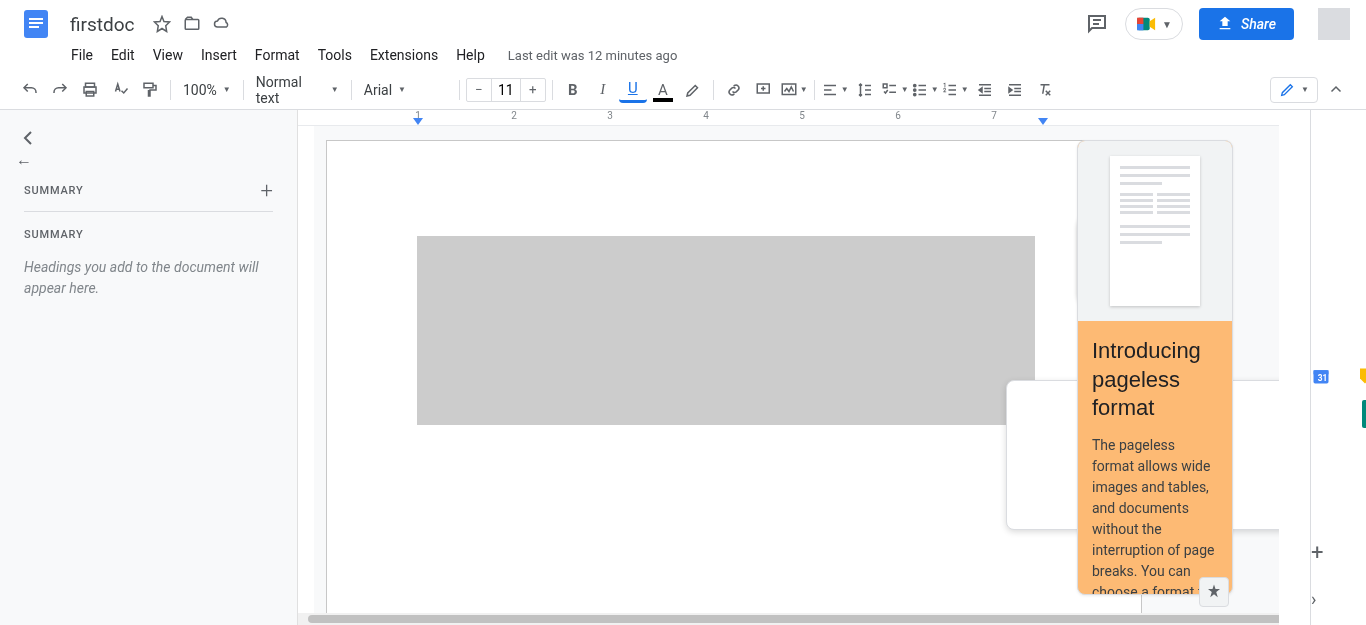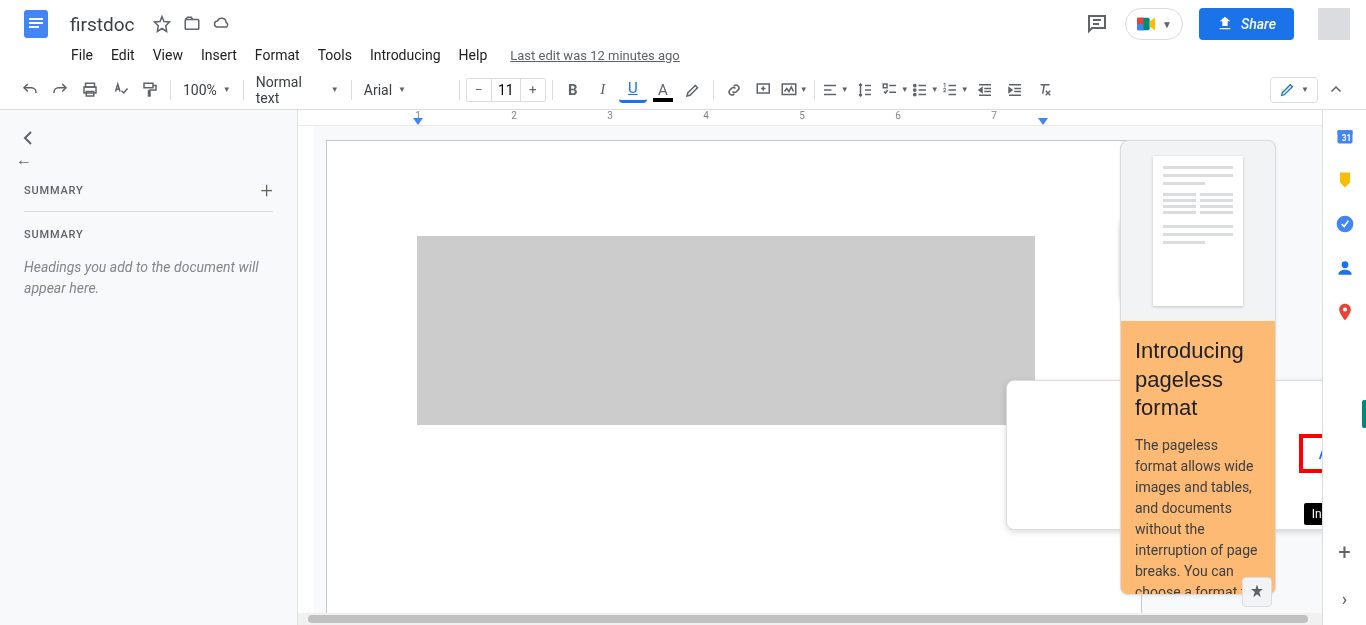--- a/index.html
+++ b/index.html
@@ -14,21 +14,21 @@
     .title-icons .ic { width: 18px; height: 18px; color: #5f6368; display:flex; align-items:center; justify-content:center;}
     .header-right { margin-left: auto; display: flex; align-items: center; gap: 16px; }
     .comment-history-icon { width: 24px; height: 24px; color: #5f6368; }
     .meet-btn { display: flex; align-items: center; gap: 4px; padding: 6px 10px; border-radius: 20px; border:1px solid #dadce0; }
     .share-btn { background: #1a73e8; color: #fff; display: flex; align-items: center; gap: 8px; padding: 8px 18px; border-radius: 4px; font-size: 14px; font-weight: 500; font-style: italic; }
     .avatar-placeholder { width: 32px; height: 32px; background: #dadce0; margin-left: 8px;}
 
     
     .header-2 { display: flex; align-items: center; padding: 0 16px 0 64px; height: 30px; gap: 4px; }
     .menu-item { font-size: 14px; color: #202124; padding: 4px 7px; border-radius: 4px; cursor: pointer; }
-    .last-edit { font-size: 13px; color: #5f6368; text-decoration: underline; margin-left: 12px; cursor:pointer;}
+    .last-edit { font-size: 13px; color: #5f6368; margin-left: 12px; cursor:pointer;}
 
     
     .toolbar { display: flex; align-items: center; padding: 4px 16px; height: 40px; border-bottom: 1px solid #dadce0; gap: 2px; }
     .tb-btn { width: 28px; height: 28px; display: flex; align-items: center; justify-content: center; color: #5f6368; border-radius: 4px; cursor:pointer;}
     .tb-sep { width: 1px; height: 20px; background: #dadce0; margin: 0 4px; }
     .tb-dropdown { display: flex; align-items: center; padding: 4px 6px; font-size: 14px; color: #3c4043; gap: 6px; cursor:pointer;}
     .tb-dropdown .arr { font-size: 8px; color: #5f6368;}
     .font-size-box { display: flex; align-items: center; border: 1px solid #dadce0; border-radius: 2px; height: 24px;}
     .font-size-box button { width: 24px; height: 22px; border: none; background: none; color: #5f6368; cursor:pointer;}
     .font-size-box input { width: 30px; text-align: center; border: none; border-left:1px solid #dadce0; border-right:1px solid #dadce0; height: 22px; font-size:14px;}
@@ -80,21 +80,21 @@
     .mini-doc .mtable {display:flex; gap:4px; margin:8px 0;}
     .mini-doc .mcol {flex:1;}
     .mini-doc .mcol div {height:3px; background:#dadce0; margin-bottom:3px;}
     .info-card-body { padding:16px 14px; font-size:14px; color:#3c4043;}
     .info-card-title { font-size:22px; color:#202124; margin-bottom:12px; font-family:'Google Sans',sans-serif; line-height:1.3;}
     .info-card-text { line-height:1.5; font-size:14px;}
     
     .explore-btn { position:absolute; right:50px; bottom:18px; width:30px; height:30px; background:#f1f3f4; border:1px solid #dadce0; border-radius:4px; display:flex; align-items:center; justify-content:center; color:#5f6368;}
     
     
-    .side-panel { width: 44px; flex-shrink:0; border-left:1px solid #dadce0; display:flex; flex-direction:column; align-items:center; padding-top:16px; gap:24px; position:relative;}
+    .side-panel { width: 56px; flex-shrink:0; border-left:1px solid #dadce0; display:flex; align-items:center; padding-top:16px; gap:24px; position:relative;margin-left:31px;}
     .side-ic { width:20px; height:20px; border-radius:4px; display:flex; align-items:center; justify-content:center;}
     .side-plus { position:absolute; bottom:60px; font-size:22px; color:#5f6368;}
     .side-chev { position:absolute; bottom:16px; font-size:18px; color:#5f6368;}
     .side-accent { position:absolute; right:0; top:290px; width:4px; height:28px; background:#00897b; border-radius:2px 0 0 2px;}
     
     
     .h-scrollbar { position:absolute; left:0; bottom:0; right:0; height:12px; background:#f1f1f1;}
     .h-scrollbar .thumb { position:absolute; left:10px; top:2px; width:1000px; height:8px; background:#c1c1c1; border-radius:4px;}
     
     svg { display:block; }
@@ -157,21 +157,21 @@
   </div>
 </div>
 
 <div class="header-2">
   <span class="menu-item">File</span>
   <span class="menu-item">Edit</span>
   <span class="menu-item">View</span>
   <span class="menu-item">Insert</span>
   <span class="menu-item">Format</span>
   <span class="menu-item">Tools</span>
-  <span class="menu-item">Introducing</span>
+  <span class="menu-item">Extensions</span>
   <span class="menu-item">Help</span>
   <span class="last-edit">Last edit was 12 minutes ago</span>
 </div>
 
 <div class="toolbar">
   <div class="tb-btn">
       <svg width="18" height="18" viewBox="0 0 24 24" fill="none" stroke="#5f6368" stroke-width="2">
         <path d="M9 14L4 9l5-5"></path>
         <path d="M4 9h10a6 6 0 016 6v1"></path>
       </svg>

